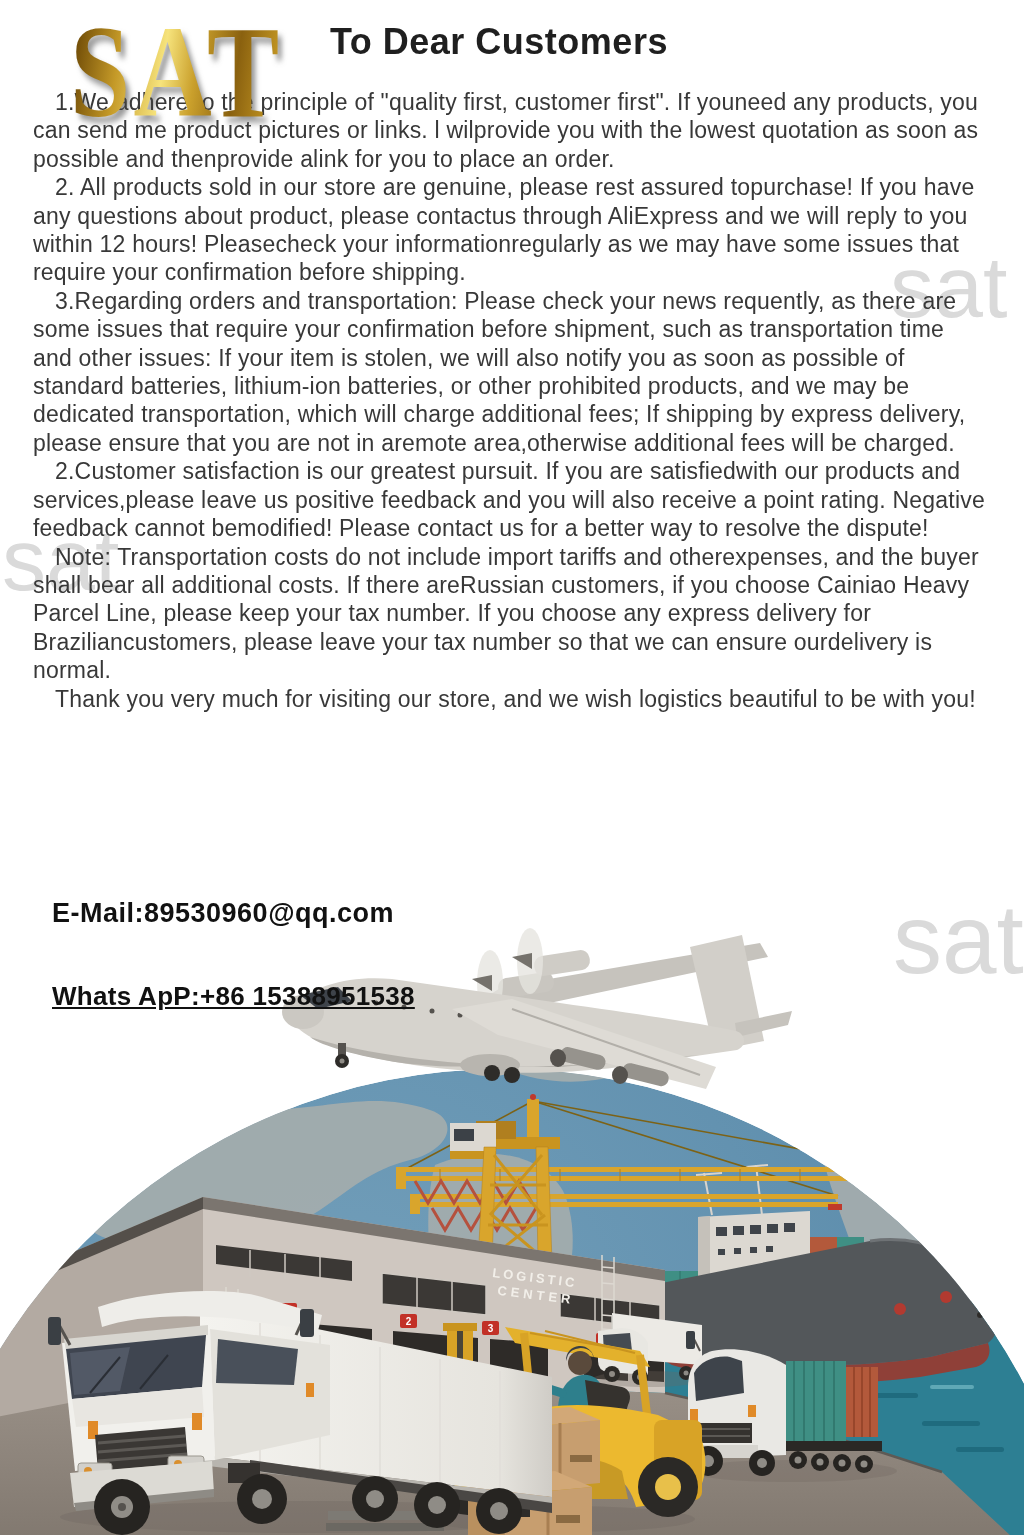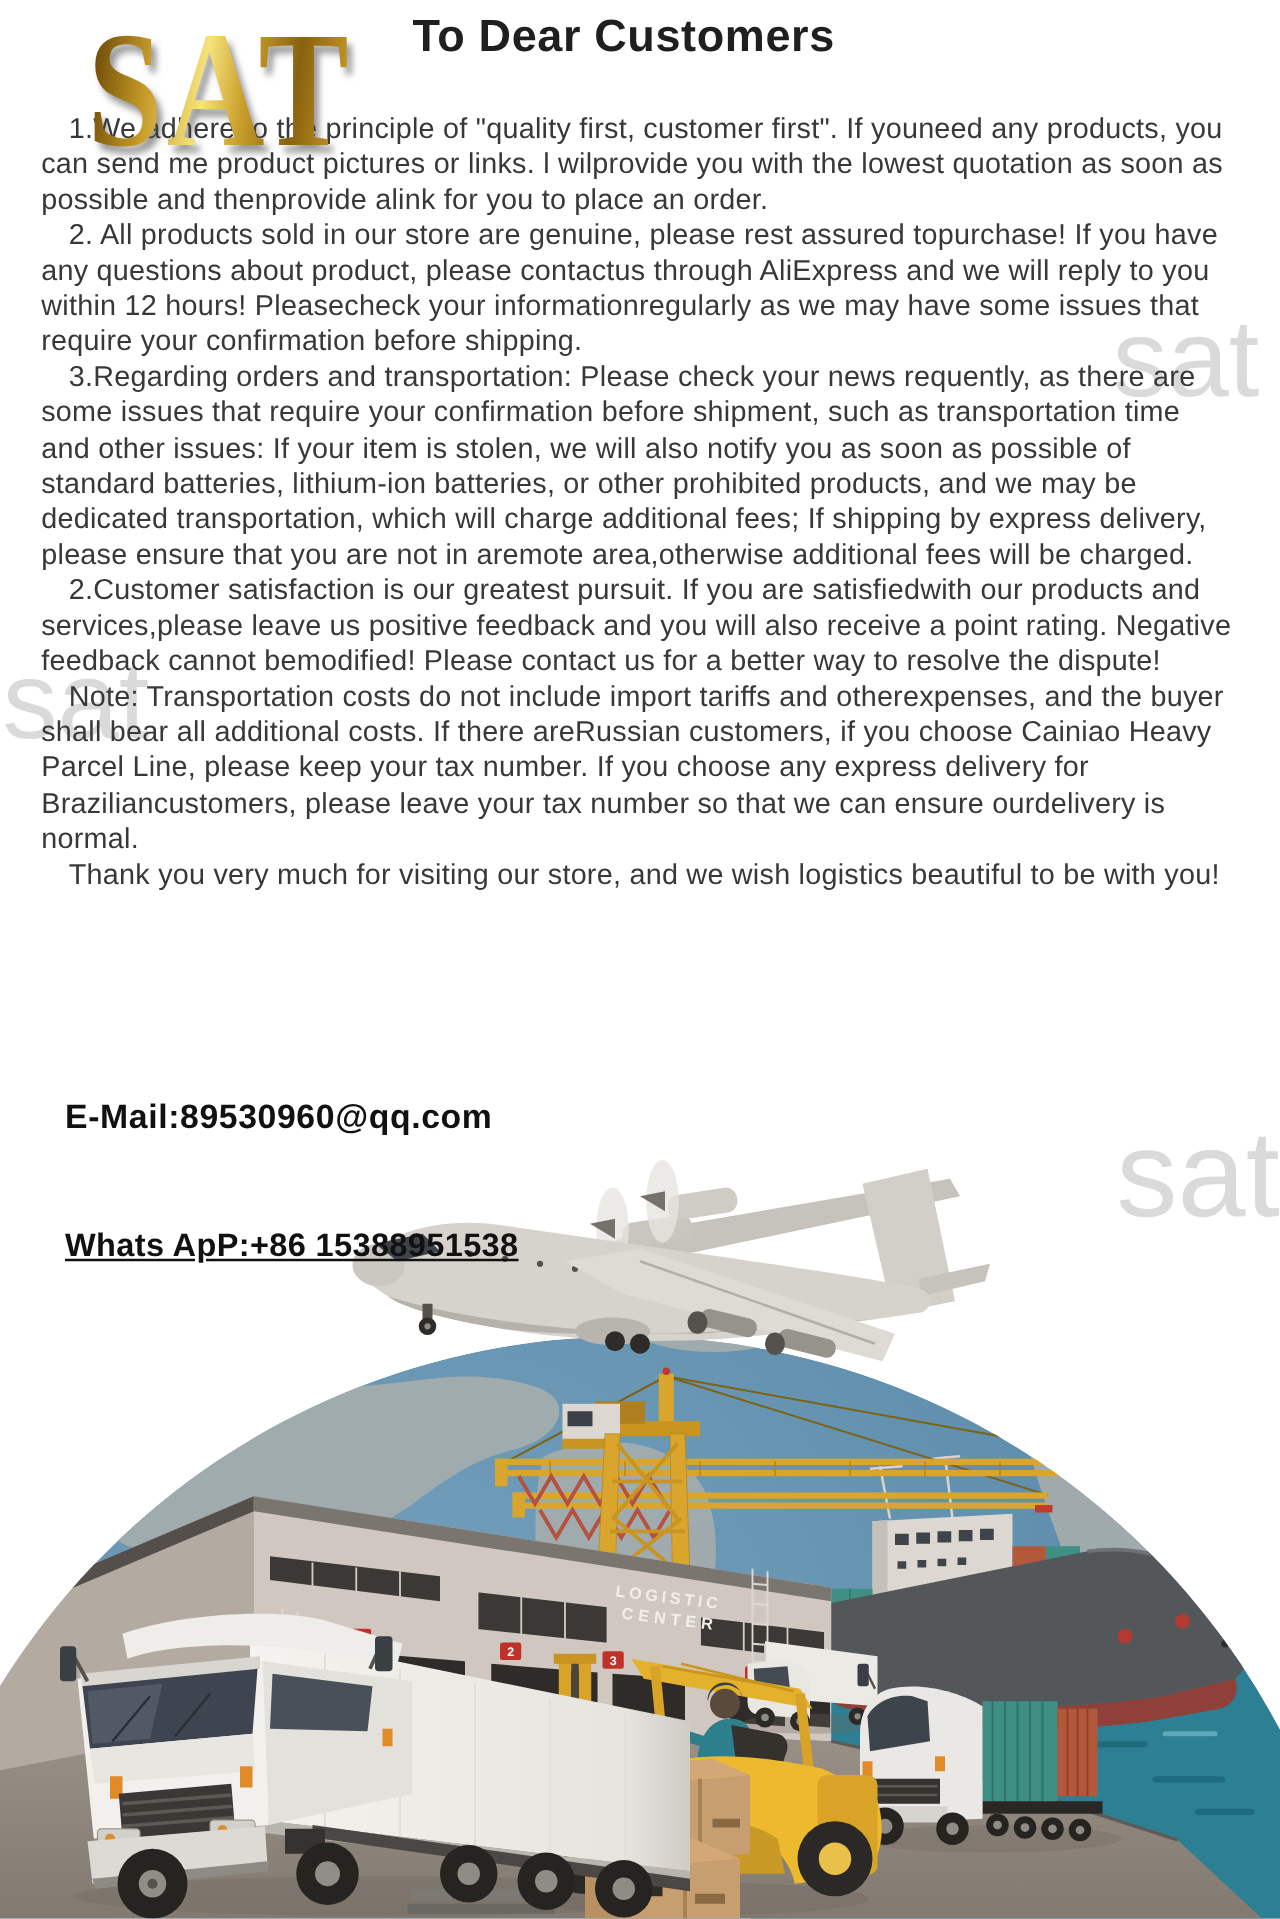--- a/index.html
+++ b/index.html
@@ -16,30 +16,30 @@
   .wm3{left:893px;top:890px;font-size:98px;}
   .logo-sat{
     position:absolute;left:70px;top:6px;z-index:6;
     font-family:"Liberation Serif",serif;font-weight:700;font-size:132px;line-height:1;
     letter-spacing:4px;transform:scaleX(.82);transform-origin:left top;
     background:linear-gradient(100deg,#6e4a06 4%,#c59a28 24%,#f6e37c 44%,#caa02c 58%,#8a610f 76%,#c79a25 95%);
     -webkit-background-clip:text;background-clip:text;color:transparent;
     filter:drop-shadow(5px 6px 3px rgba(70,70,70,.55));
   }
   .title{
-    position:absolute;left:330px;top:8px;z-index:2;
+    position:absolute;left:330px;top:21px;z-index:2;
     font-size:36px;font-weight:700;color:#1f1f1f;letter-spacing:.5px;
   }
   .body-text{
     position:absolute;left:33px;top:88px;width:952px;z-index:2;
     font-size:23px;line-height:28.4px;color:#383838;letter-spacing:.2px;
   }
   .body-text p{margin:0;text-indent:22px;}
   .contact{position:absolute;left:52px;z-index:4;color:#111;font-weight:700;}
-  .contact.email{top:878px;font-size:27px;letter-spacing:.5px;}
+  .contact.email{top:898px;font-size:27px;letter-spacing:.5px;}
   .contact.whatsapp{top:981px;font-size:26px;letter-spacing:.3px;text-decoration:underline;}
   .illu{position:absolute;left:0;top:915px;width:1024px;height:620px;z-index:3;}
 </style>
 </head>
 <body>
 
 <div class="page">
 
   <span class="wm wm1">sat</span>
   <span class="wm wm2">sat</span>

